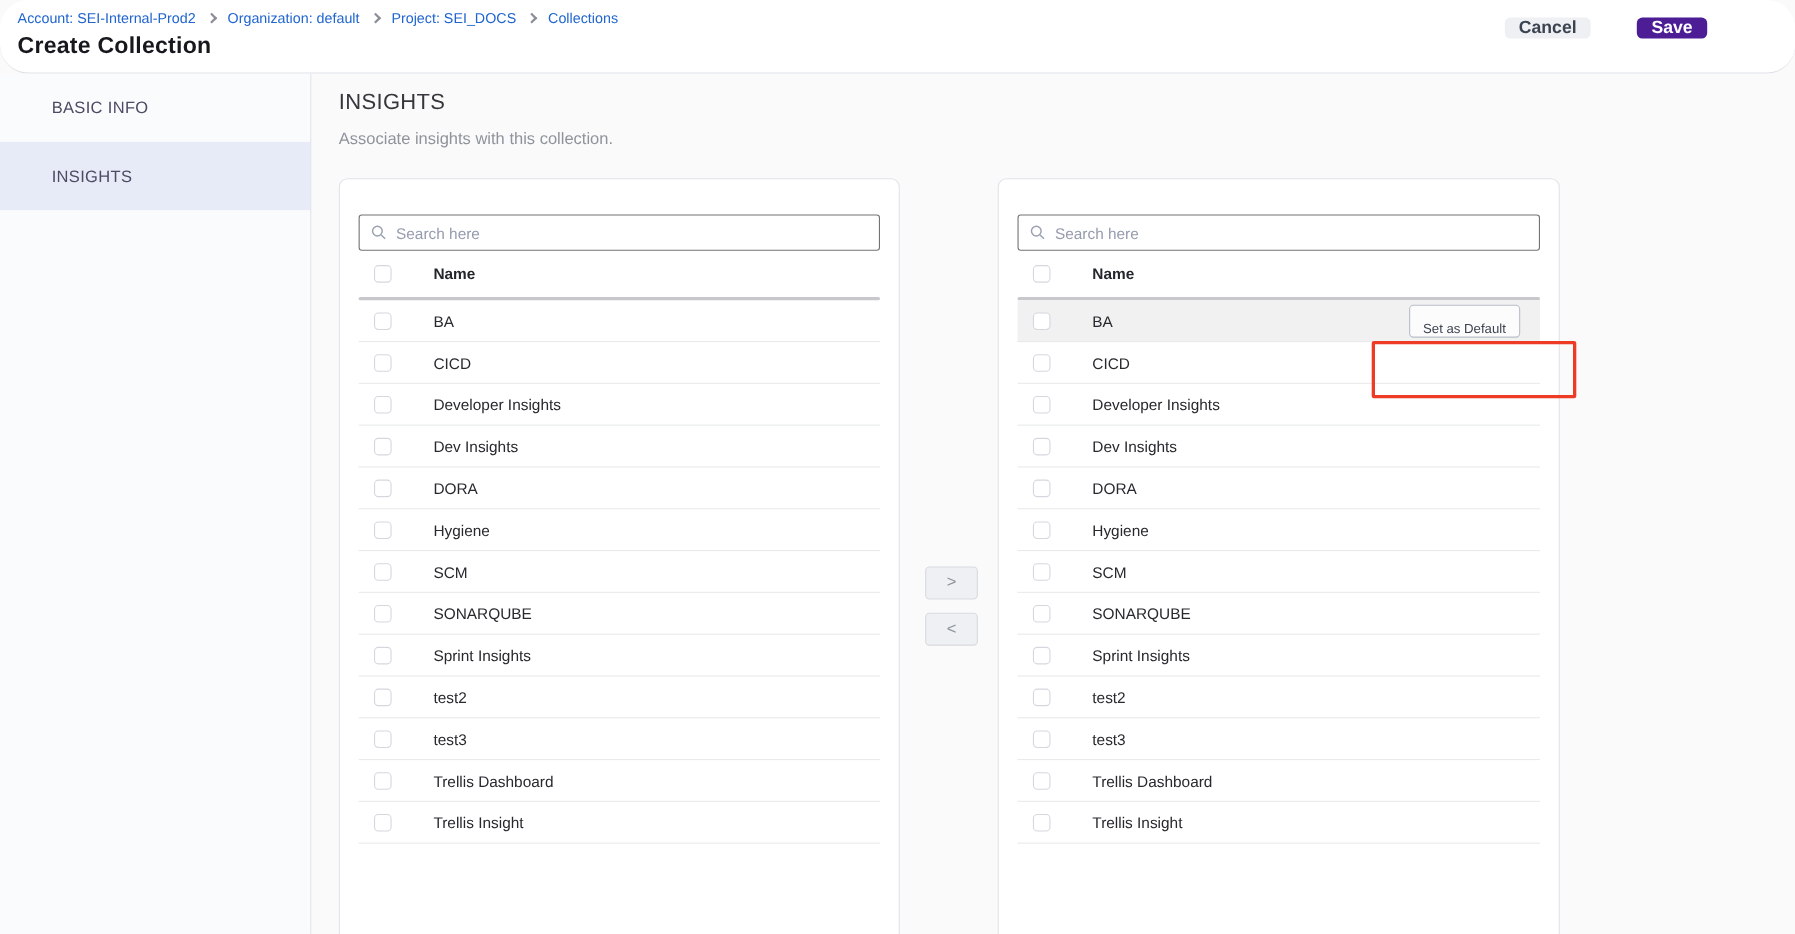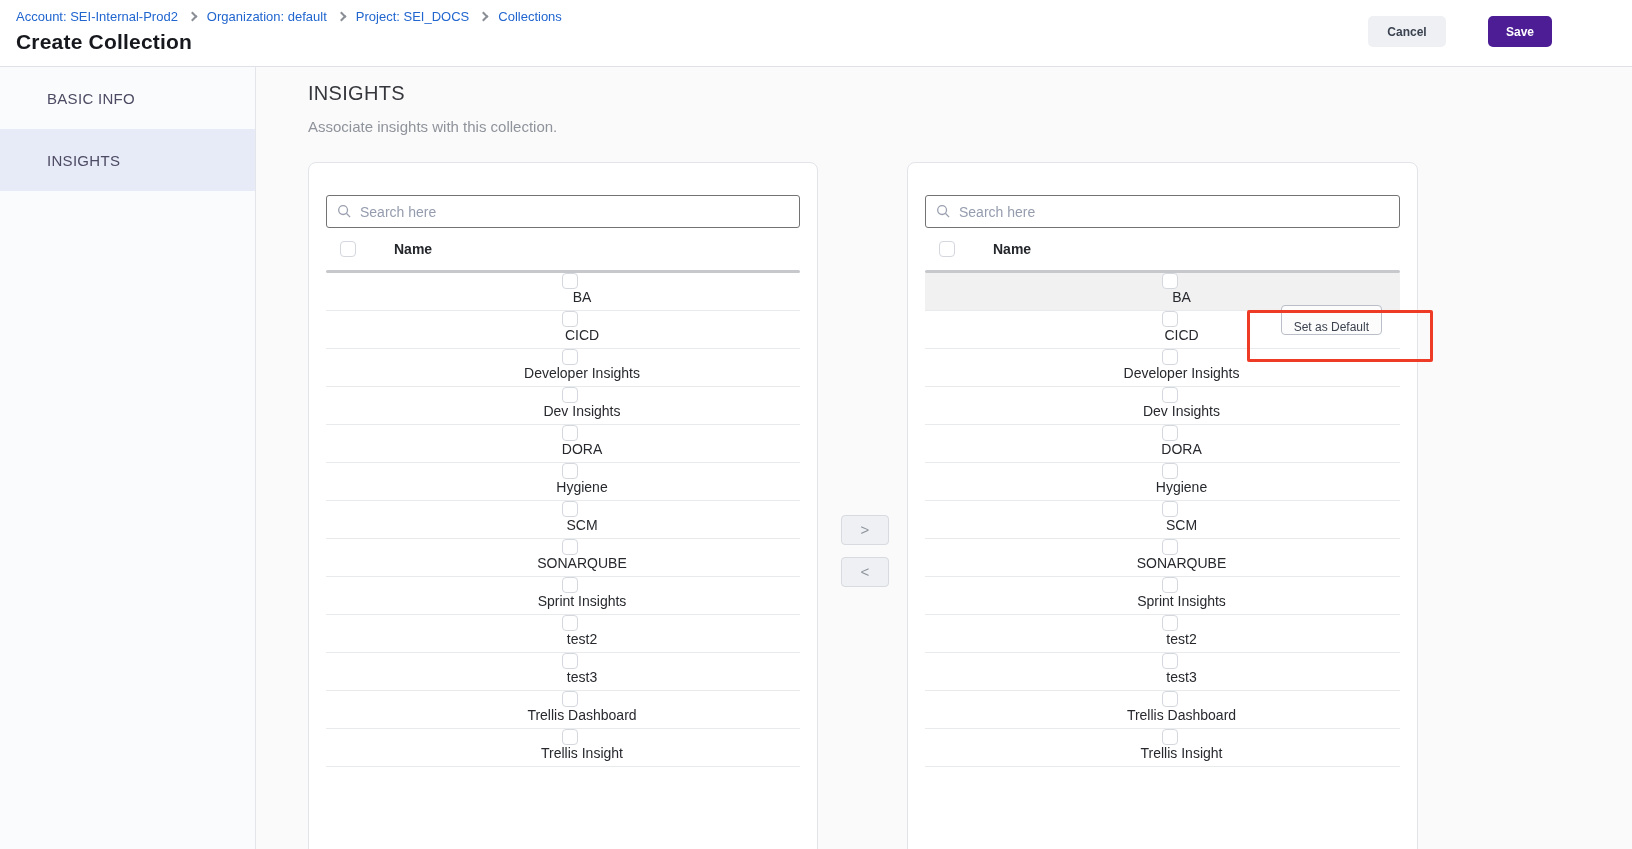--- a/index.html
+++ b/index.html
@@ -2,37 +2,37 @@
 <html><head>
 <meta charset="utf-8">
 <style>
   * { margin:0; padding:0; box-sizing:border-box; }
   html,body { width:1632px; height:849px; overflow:hidden;
     font-family:"Liberation Sans","DejaVu Sans",sans-serif;
     background:#fafafa; position:relative; }
 
   
   .header { position:absolute; left:0; top:0; width:1632px; height:67px;
-    background:#ffffff; border-bottom:1px solid #dfe1e6; z-index:5; }
+    background:#ffffff; border-bottom:1px solid #dfe1e6; z-index:5;border-radius:26px; }
   .breadcrumb { position:absolute; left:16px; top:9px; display:flex; align-items:center;
     font-size:13px; }
   .crumb { color:#2166cf; text-decoration:none; cursor:pointer; white-space:nowrap; }
   .crumb-sep { display:inline-block; width:7px; height:7px; margin:0 11px;
     border-top:2px solid #8a8e96; border-right:2px solid #8a8e96;
     transform:rotate(45deg); }
   .page-title { position:absolute; left:16px; top:30px; font-size:21px; font-weight:bold;
     color:#16181d; letter-spacing:.2px; }
   .header-actions { position:absolute; right:80px; top:16px; display:flex; gap:10px; }
-  .btn { height:31px; border-radius:5px; font-size:12px; font-weight:bold;
+  .btn { height:19px; border-radius:5px; font-size:16px; font-weight:bold;
     font-family:inherit; cursor:pointer; border:none; }
   .btn-cancel { width:78px; background:#eef0f4; color:#3b4350; }
   .btn-save { width:64px; background:#4c1d95; color:#ffffff;margin-left:32px; }
 
   
-  .sidebar { position:absolute; left:0; top:67px; width:256px; height:782px;
+  .sidebar { position:absolute; left:0; top:67px; width:283px; height:782px;
     background:#fafbfc; border-right:1px solid #e3e5ea; }
   .side-item { height:62px; display:flex; align-items:center; padding-left:47px;
     font-size:15px; color:#4d4a63; letter-spacing:.3px; cursor:pointer; }
   .side-item.active { background:#e7ebf8; }
 
   
   .main-heading { position:absolute; left:308px; top:82px; font-size:20px;
     font-weight:500; color:#35373c; letter-spacing:.3px; }
   .main-sub { position:absolute; left:308px; top:118px; font-size:15px; color:#8f939b; }
 
@@ -51,21 +51,21 @@
   .search-box input::placeholder { color:#959cae; }
 
   .thead { height:42px; display:flex; align-items:center; }
   .thead .name-h { font-size:14px; font-weight:bold; color:#23262b; margin-left:38px; }
   .thick-bar { height:3px; background:#c7c8cb; border-radius:2px; }
 
   .cb { width:16px; height:16px; margin-left:14px; border:1px solid #d4d7de;
     border-radius:4px; background:#fff; flex:0 0 auto; cursor:pointer; }
 
   .trow { height:38px; display:flex; align-items:center;
-    border-bottom:1px solid #e9eaec;flex-direction:column; }
+    border-bottom:1px solid #e9eaec; }
   .trow .rlabel { font-size:14px; color:#27292e; margin-left:38px; }
   .trow.hl { background:#f1f1f2; }
   .set-default { margin-left:auto; margin-right:18px; height:25px; padding:14px 12px;
     background:#fcfcfd; border:1px solid #b9bec8; border-radius:4px;
     font-size:12px; color:#3c434f; font-family:inherit; cursor:pointer; }
 
   
   .transfer { position:absolute; left:841px; top:515px; display:flex;
     flex-direction:column; gap:12px; }
   .tbtn { width:48px; height:30px; background:#eef0f3; border:1px solid #d7dade;

